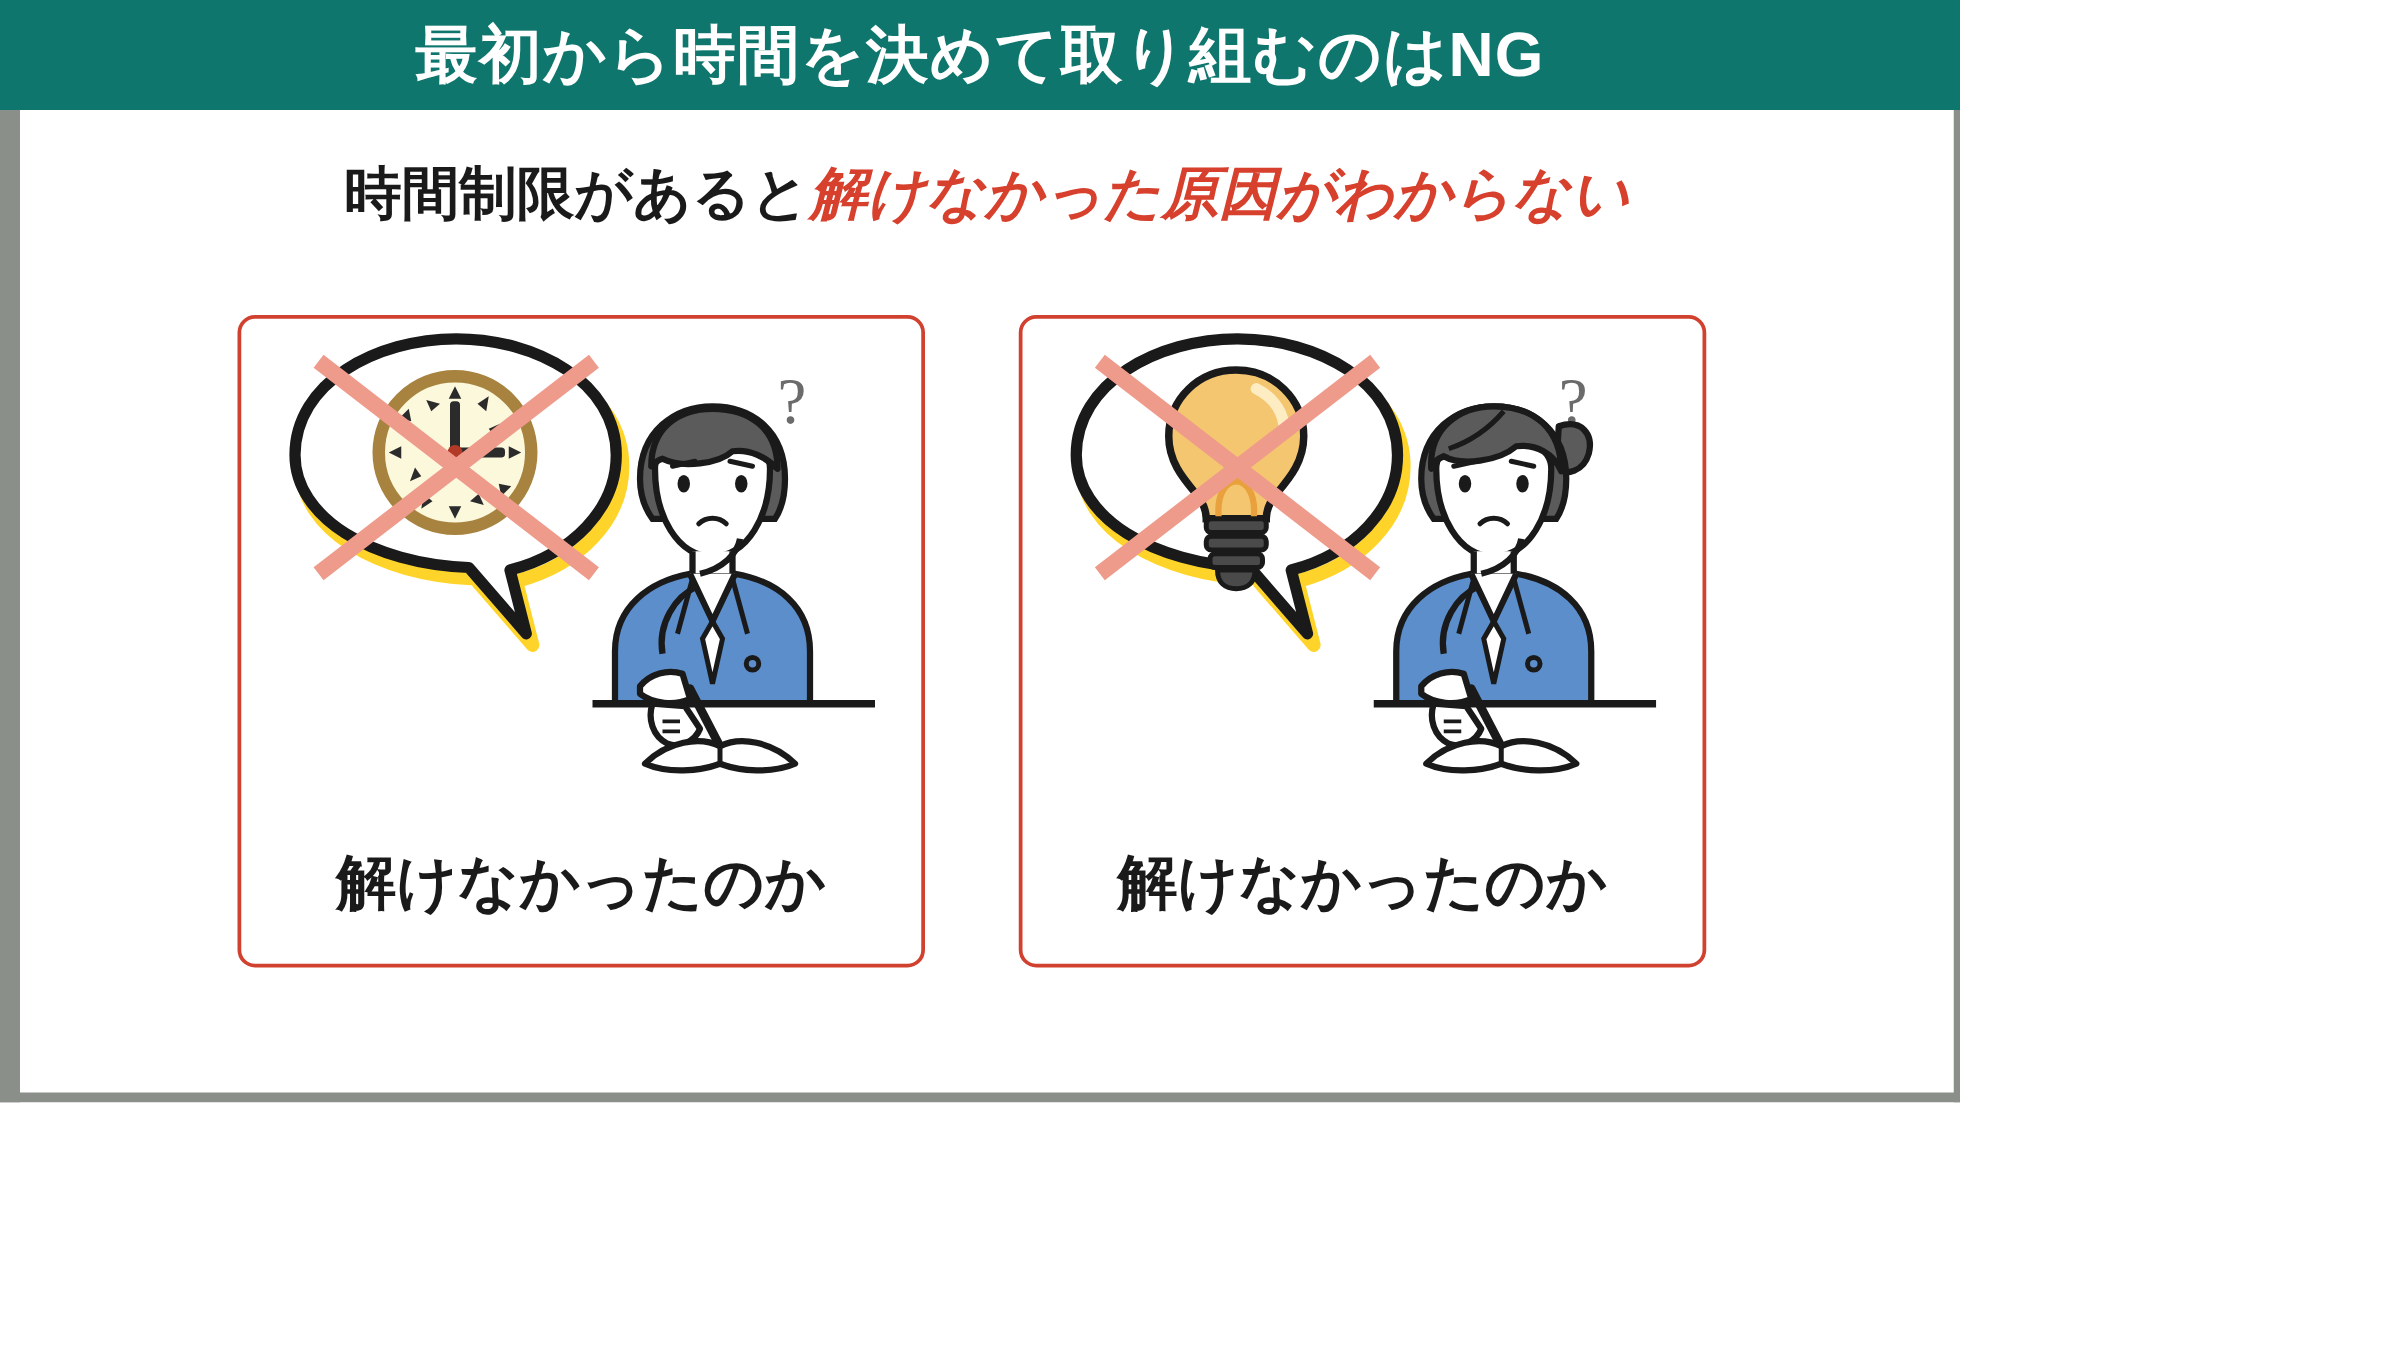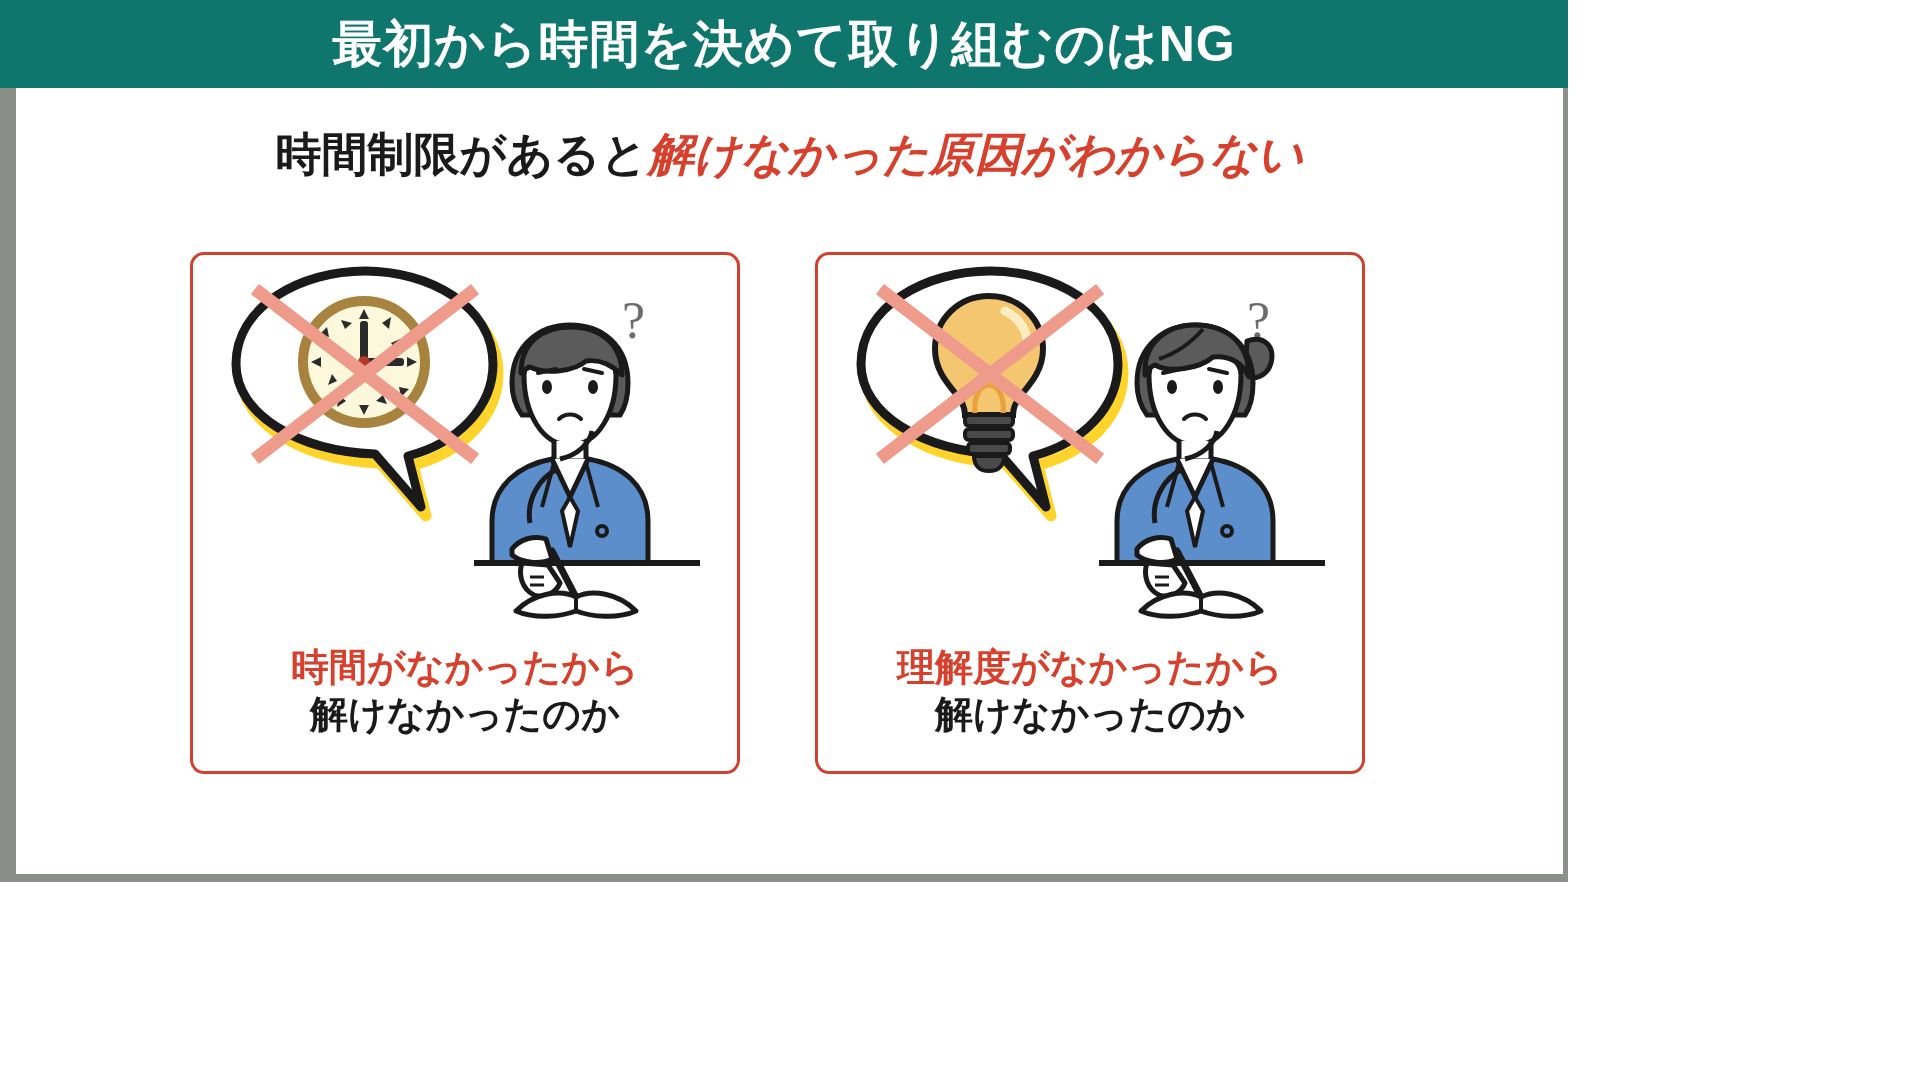--- a/index.html
+++ b/index.html
@@ -110,21 +110,21 @@
   .caption .line1 {
     display: block;
     color: #d6402c;
     font-size: 38px;
     font-weight: 700;
     white-space: nowrap;
   }
   .caption .line2 {
     display: block;
     color: #1a1a1a;
-    font-size: 38px;
+    font-size: 48px;
     font-weight: 700;
     white-space: nowrap;
   }
 </style>
 </head>
 <body>
 
 <div id="slide">
 
   <div class="frame-left"></div>
@@ -220,21 +220,20 @@
 
           <line x1="322" y1="288" x2="348" y2="338" stroke="#1a1a1a" stroke-width="7" stroke-linecap="round"></line>
 
           <path d="M286 348 C304 330 330 326 346 334 C362 326 388 330 406 348 C388 356 362 354 346 348 C330 354 304 356 286 348 Z" fill="#ffffff" stroke="#1a1a1a" stroke-width="5" stroke-linejoin="round"></path>
           <line x1="346" y1="334" x2="346" y2="349" stroke="#1a1a1a" stroke-width="4"></line>
         </g>
       </svg>
     </div>
 
     <div class="caption">
-      <span class="line1">時間がなかったから</span>
       <span class="line2">解けなかったのか</span>
     </div>
   </div>
 
   <div class="card" id="card-2">
     <div class="illus-wrap">
       <svg width="470" height="360" viewBox="0 0 470 360">
 
         <g>
           <path d="M11 110 C11 52 76 17 140 17 C204 17 268 52 268 110 C268 153 233 189 183 202 L196 253 L150 200 C72 197 11 160 11 110 Z" fill="none" stroke="#ffd42a" stroke-width="11" stroke-linejoin="round"></path>
@@ -296,18 +295,17 @@
           <path d="M292 300 C288 312 292 326 304 332 C314 336 326 330 330 320 L318 302 Z" fill="#ffffff" stroke="#1a1a1a" stroke-width="5" stroke-linejoin="round"></path>
           <path d="M300 314 L314 314 M300 322 L314 322" stroke="#1a1a1a" stroke-width="3"></path>
           <line x1="322" y1="288" x2="348" y2="338" stroke="#1a1a1a" stroke-width="7" stroke-linecap="round"></line>
           <path d="M286 348 C304 330 330 326 346 334 C362 326 388 330 406 348 C388 356 362 354 346 348 C330 354 304 356 286 348 Z" fill="#ffffff" stroke="#1a1a1a" stroke-width="5" stroke-linejoin="round"></path>
           <line x1="346" y1="334" x2="346" y2="349" stroke="#1a1a1a" stroke-width="4"></line>
         </g>
       </svg>
     </div>
 
     <div class="caption">
-      <span class="line1">理解度がなかったから</span>
       <span class="line2">解けなかったのか</span>
     </div>
   </div>
 
 </div>
 
 </body></html>

